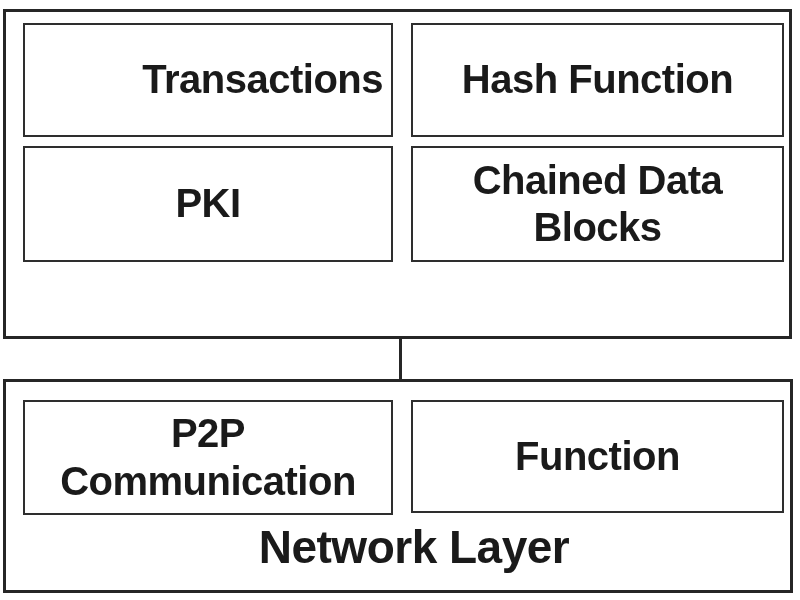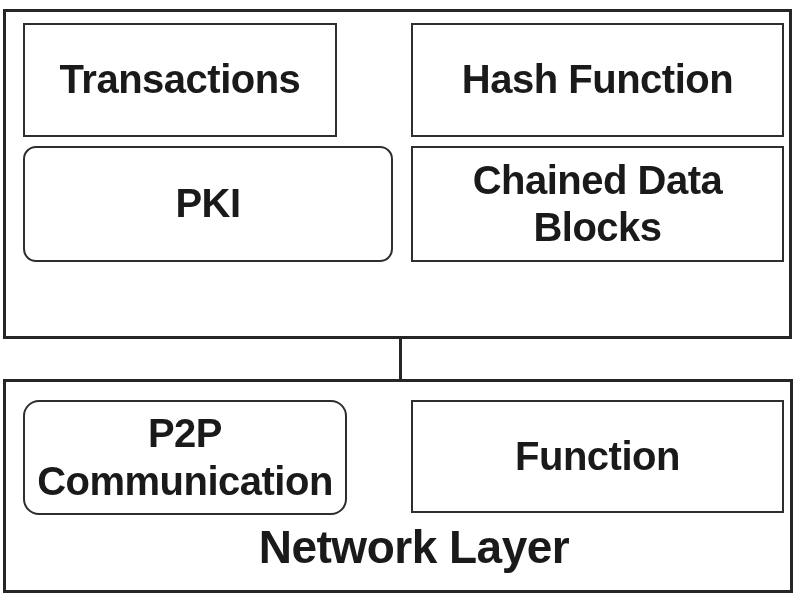--- a/index.html
+++ b/index.html
@@ -47,32 +47,32 @@
     letter-spacing: -0.5px;
     white-space: nowrap;
   }
   .connector {
     position: absolute;
     background: #262626;
   }
 
   
   .data-layer       { left: 3px;   top: 9px;   width: 789px; height: 330px; }
-  .box-transactions { left: 17px;  top: 11px;  width: 314px; height: 114px; }
+  .box-transactions { left: 17px;  top: 11px;  width: 370px; height: 114px; justify-content: flex-end; }
   .box-hash         { left: 405px; top: 11px;  width: 373px; height: 114px; }
-  .box-pki          { left: 17px;  top: 134px; width: 370px; height: 116px; border-radius: 13px; }
+  .box-pki          { left: 17px;  top: 134px; width: 370px; height: 116px; }
   .box-chained      { left: 405px; top: 134px; width: 373px; height: 116px; justify-content: flex-end; }
   .data-layer-label { top: 258px; }
 
   
   .layer-connector  { left: 399px; top: 337px; width: 3px; height: 44px; }
 
   
   .network-layer    { left: 3px;   top: 379px; width: 790px; height: 214px; }
-  .box-p2p          { left: 17px;  top: 18px;  width: 324px; height: 115px; border-radius: 16px; }
+  .box-p2p          { left: 17px;  top: 18px;  width: 370px; height: 115px; }
   .box-consensus    { left: 405px; top: 18px;  width: 373px; height: 113px; }
   .network-layer-label { top: 138px; padding-left: 16px; }
 </style>
 </head>
 <body>
 
 <div class="canvas">
 
   <div class="layer-box data-layer">
     <div class="inner-box box-transactions">

